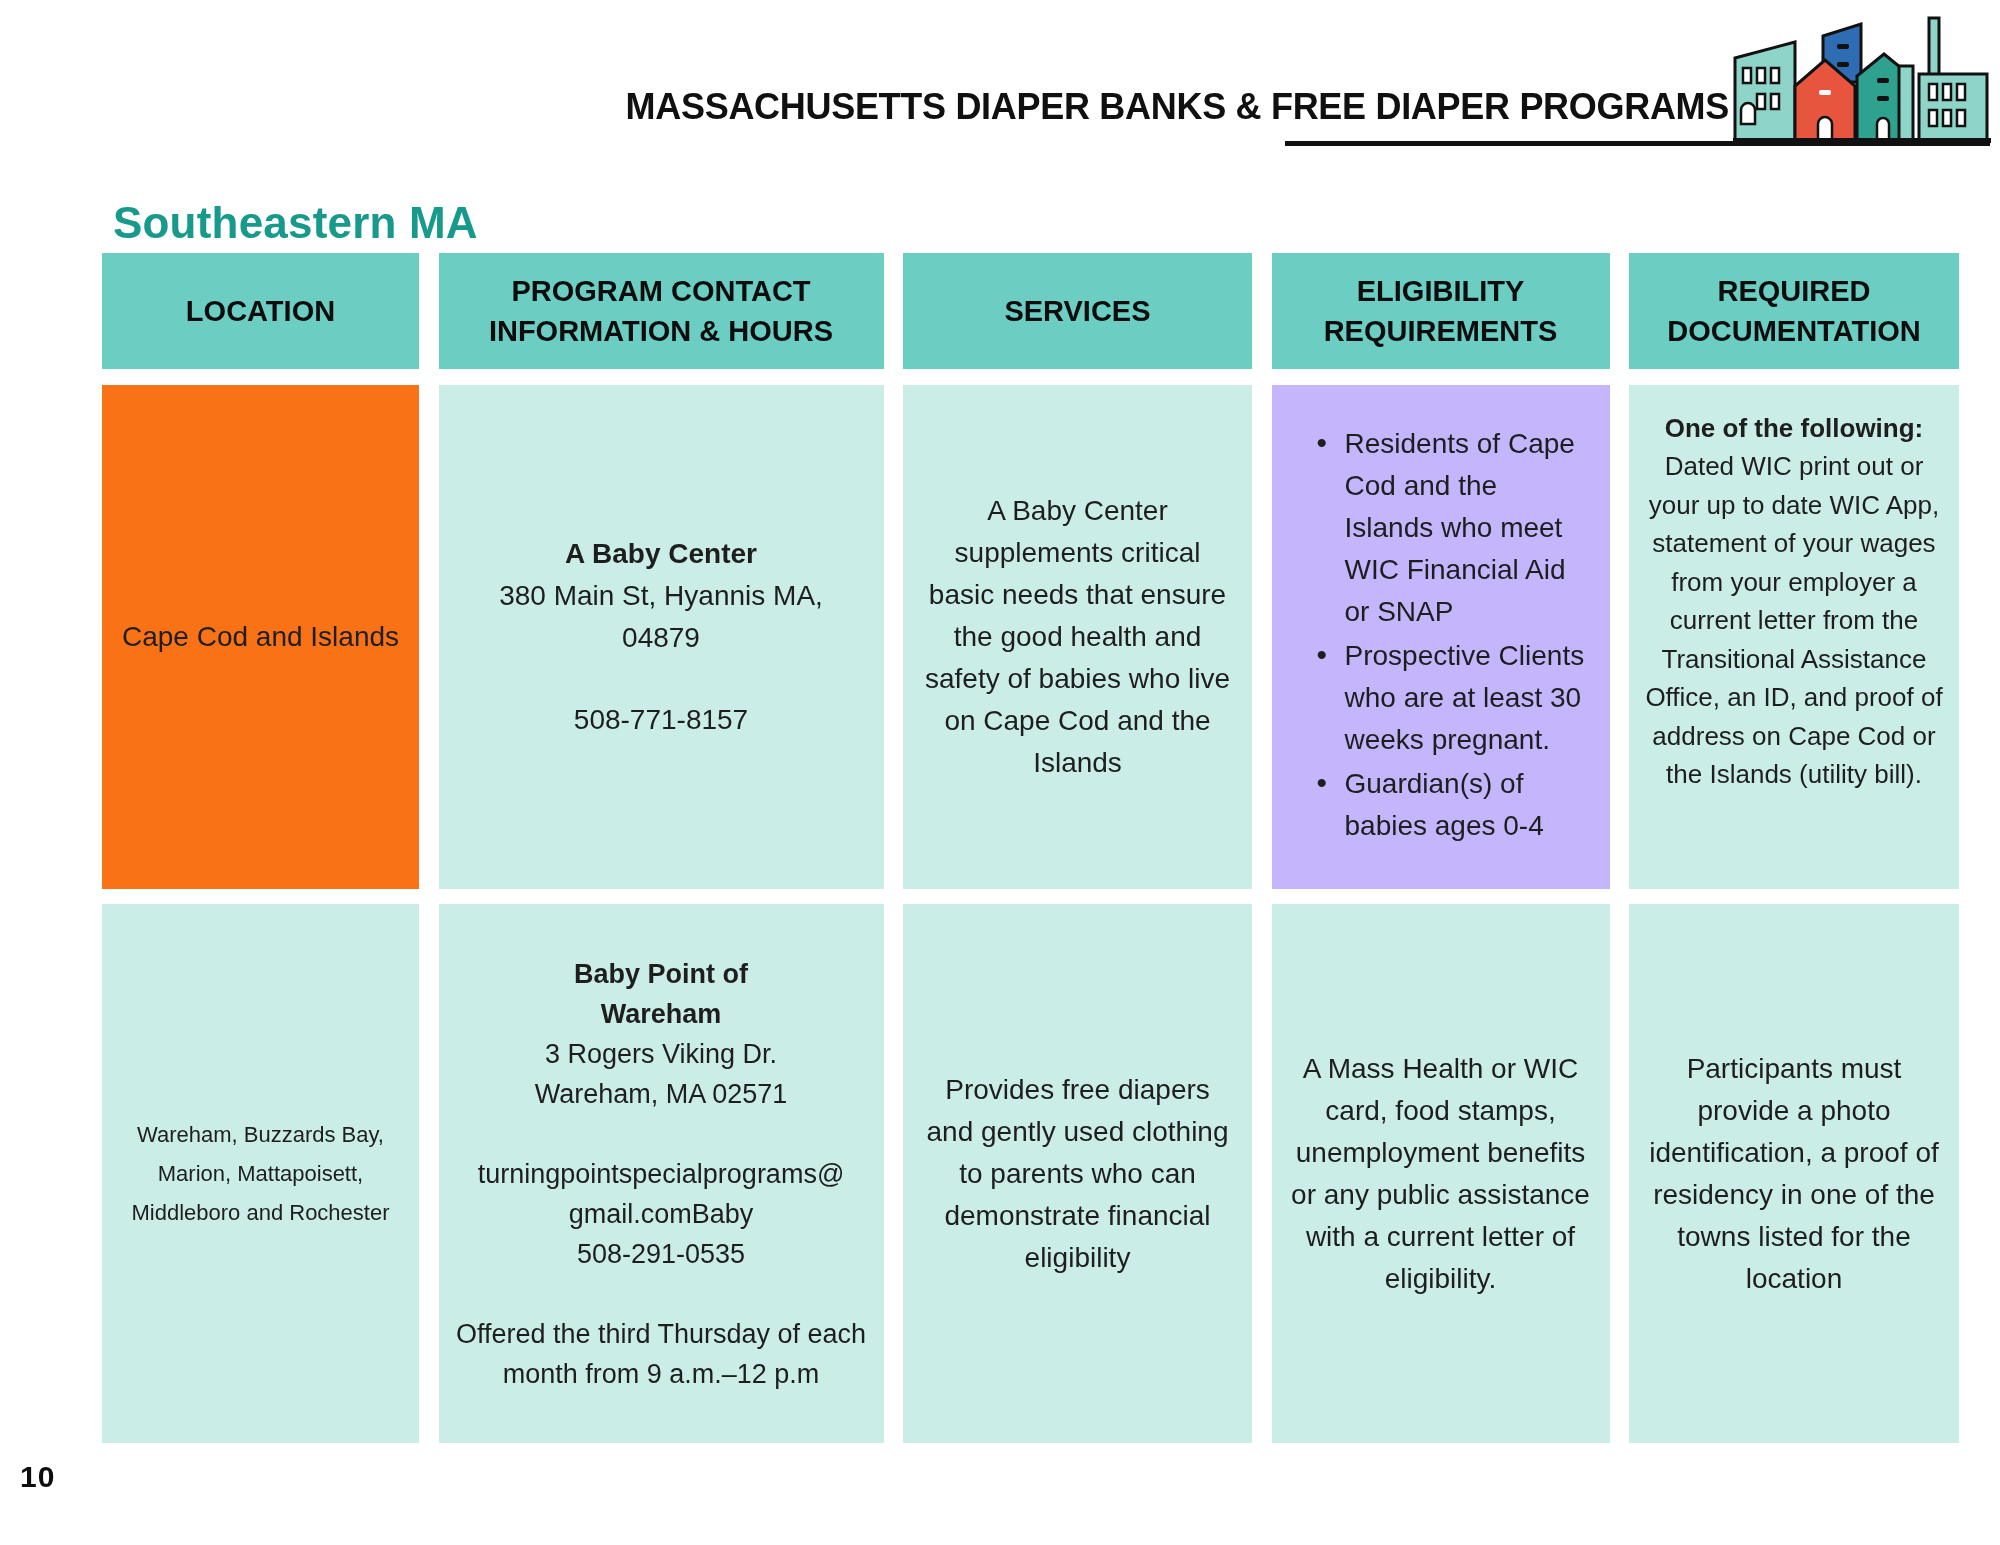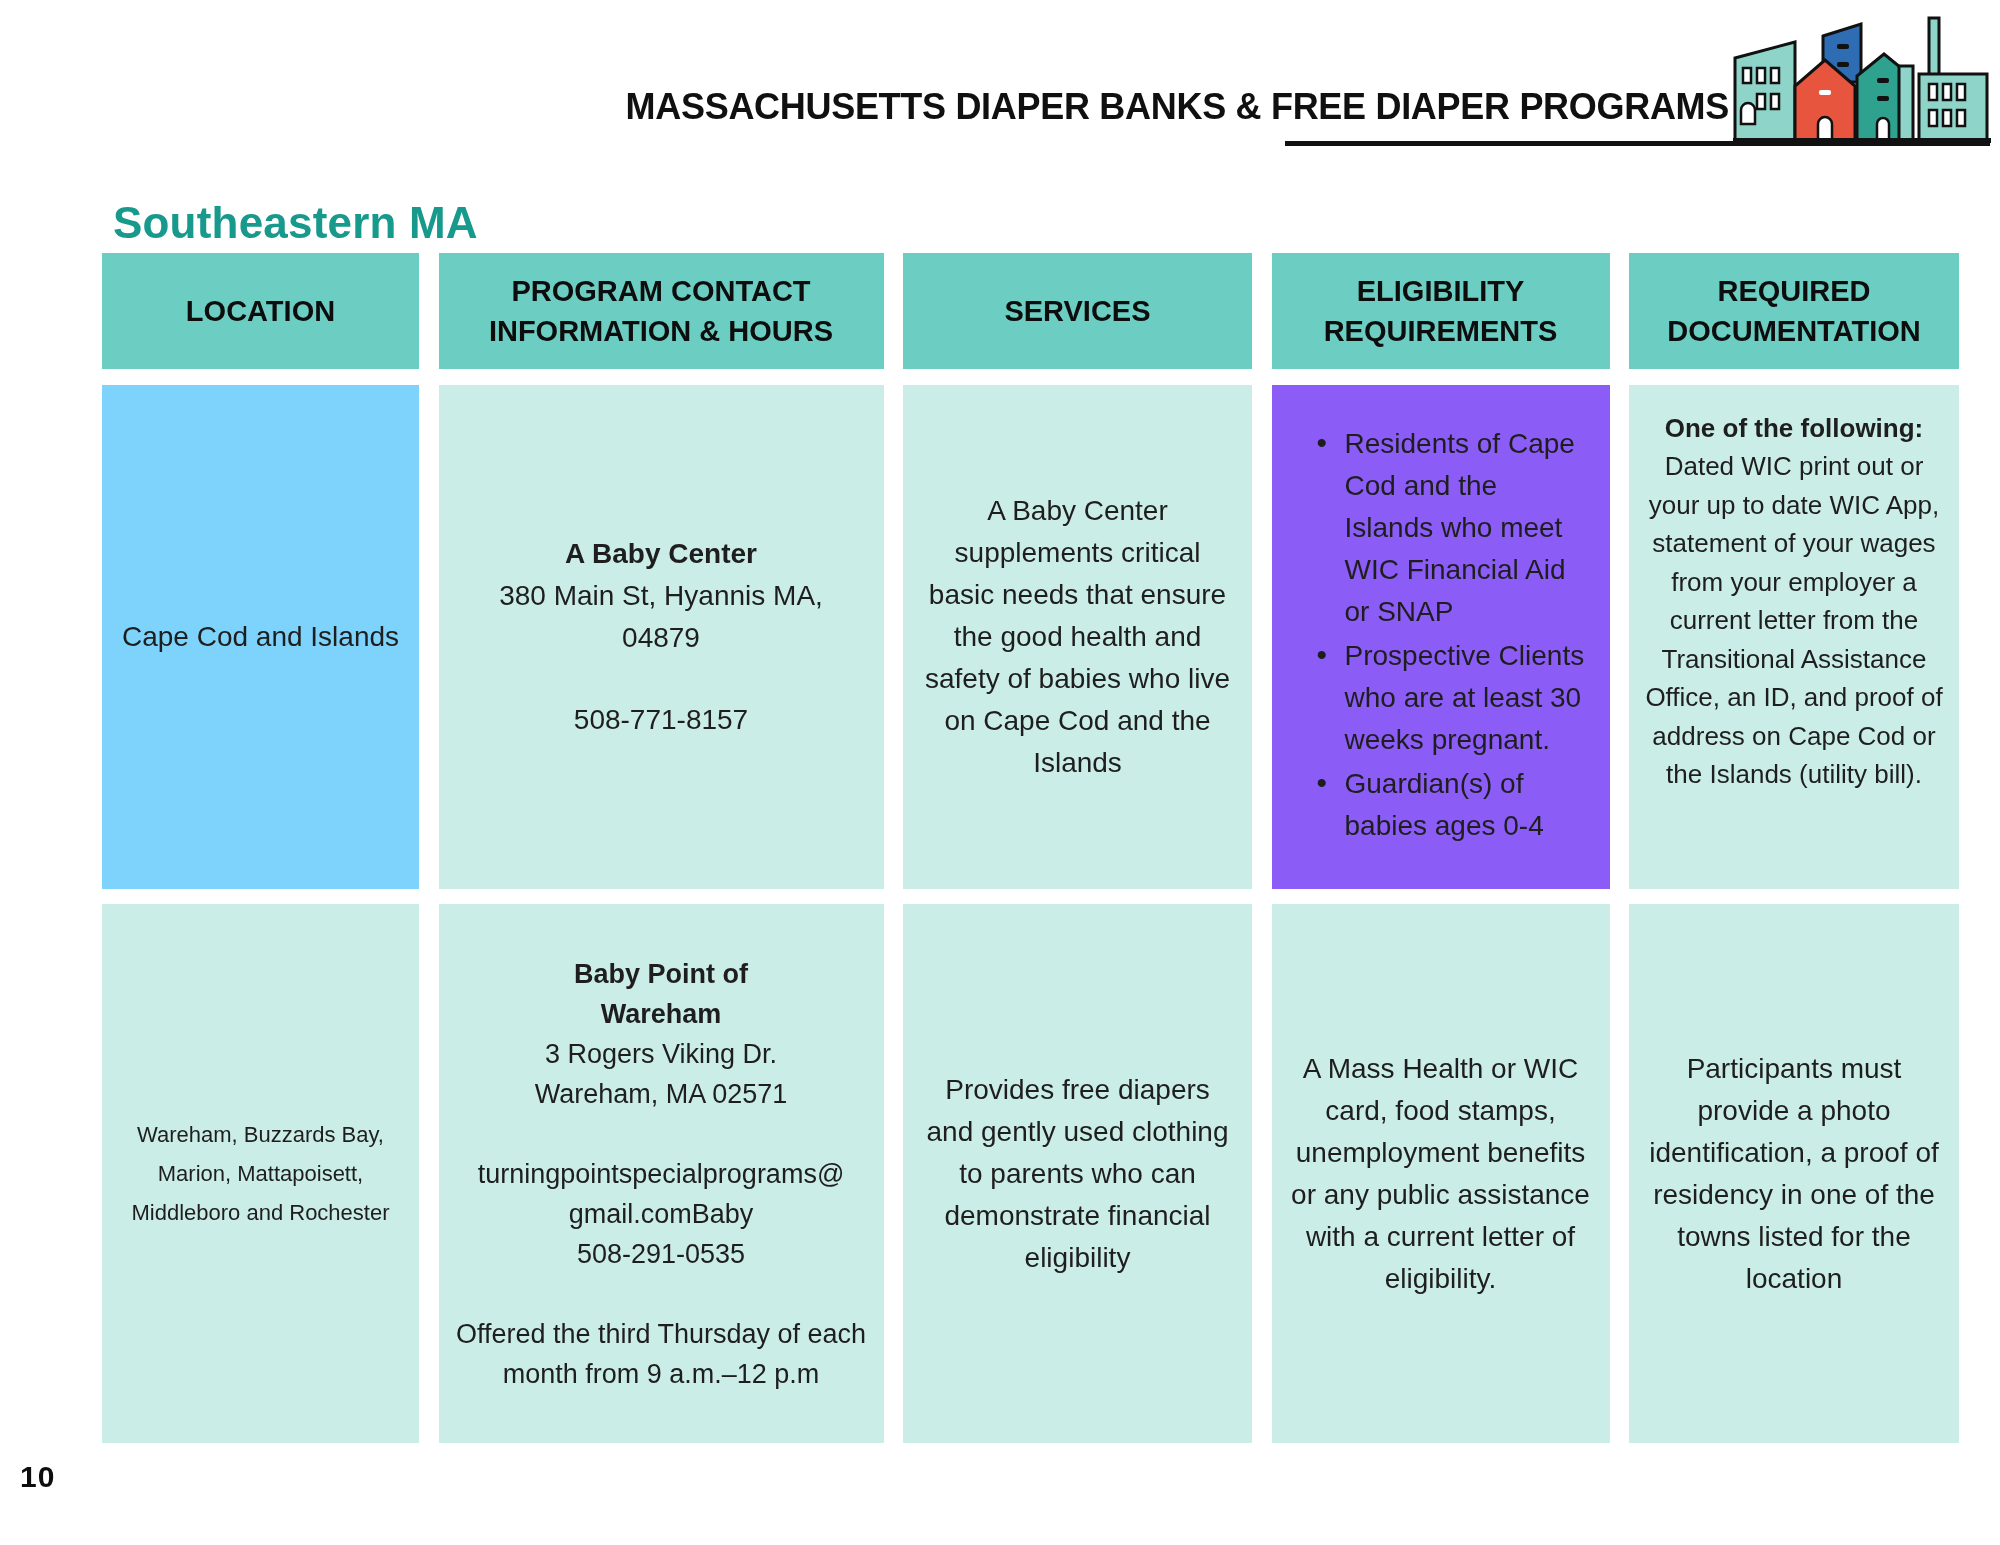--- a/index.html
+++ b/index.html
@@ -105,37 +105,37 @@
 <div class="region-heading" style="color:#17998C;">Southeastern MA</div>
 
 <div class="table">
 
   <div class="th" style="background:#6CCEC2;">LOCATION</div>
   <div class="th" style="background:#6CCEC2;">PROGRAM CONTACT INFORMATION &amp; HOURS</div>
   <div class="th" style="background:#6CCEC2;">SERVICES</div>
   <div class="th" style="background:#6CCEC2;">ELIGIBILITY REQUIREMENTS</div>
   <div class="th" style="background:#6CCEC2;">REQUIRED DOCUMENTATION</div>
 
-  <div class="td" style="background:#7dd3fc;">
+  <div class="td" style="background:#f97316;">
     <div>Cape Cod and Islands</div>
   </div>
 
   <div class="td" style="background:#CBEDE8;">
     <div class="b">A Baby Center</div>
     <div>380 Main St, Hyannis MA,</div>
     <div>04879</div>
     <div class="spacer"></div>
     <div>508-771-8157</div>
   </div>
 
   <div class="td" style="background:#CBEDE8;">
     <div>A Baby Center supplements critical basic needs that ensure the good health and safety of babies who live on Cape Cod and the Islands</div>
   </div>
 
-  <div class="td v-top" style="background:#8b5cf6;">
+  <div class="td v-top" style="background:#c4b5fd;">
     <ul class="bullets">
       <li>Residents of Cape Cod and the Islands who meet WIC Financial Aid or SNAP</li>
       <li>Prospective Clients who are at least 30 weeks pregnant.</li>
       <li>Guardian(s) of babies ages 0-4</li>
     </ul>
   </div>
 
   <div class="td v-top docs-r1" style="background:#CBEDE8;">
     <div class="b">One of the following:</div>
     <div>Dated WIC print out or your up to date WIC App, statement of your wages from your employer a current letter from the Transitional Assistance Office, an ID, and proof of address on Cape Cod or the Islands (utility bill).</div>

